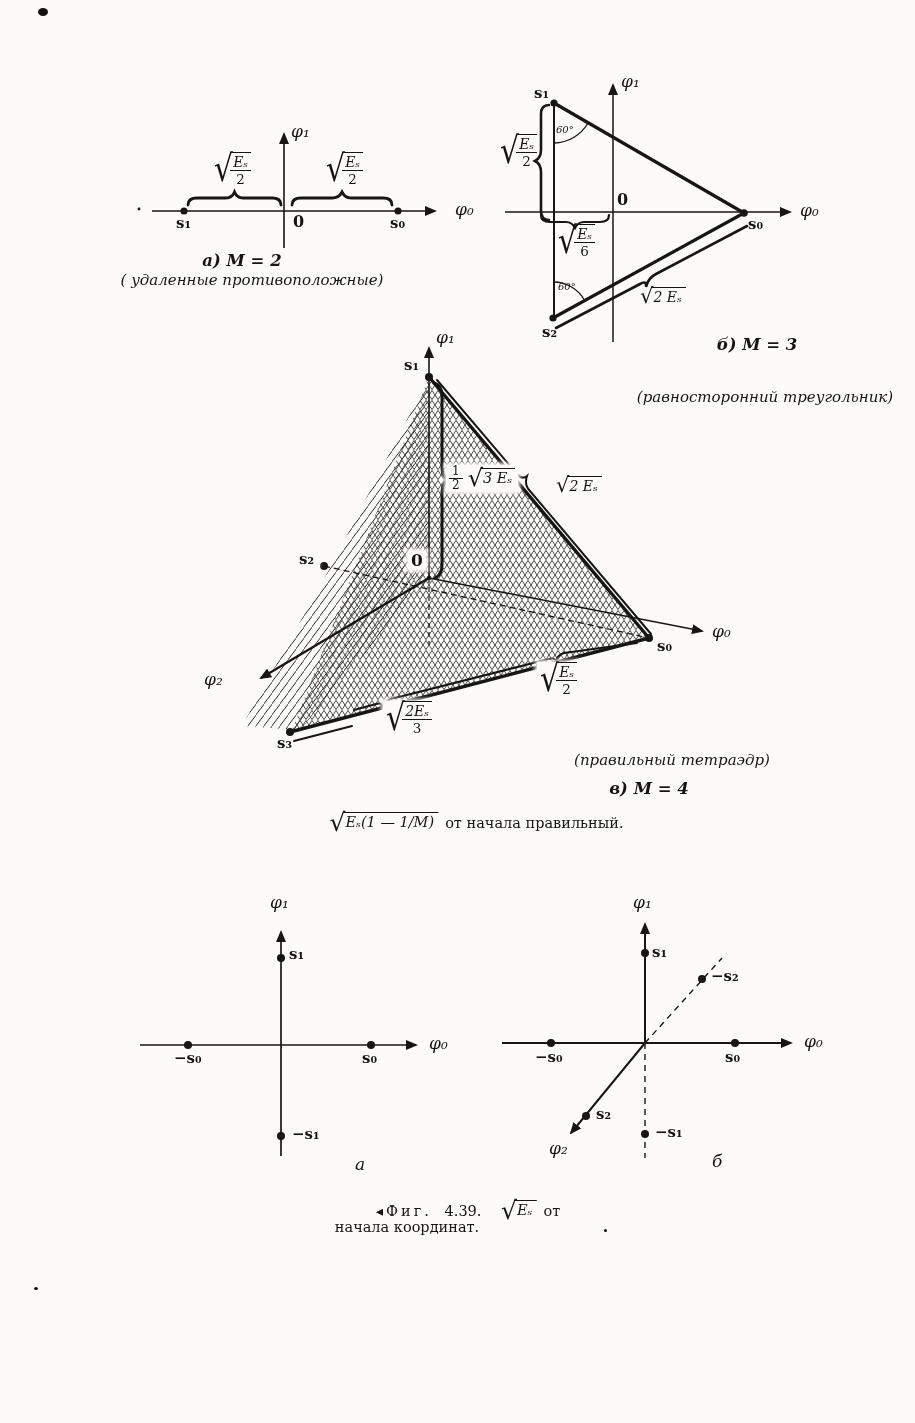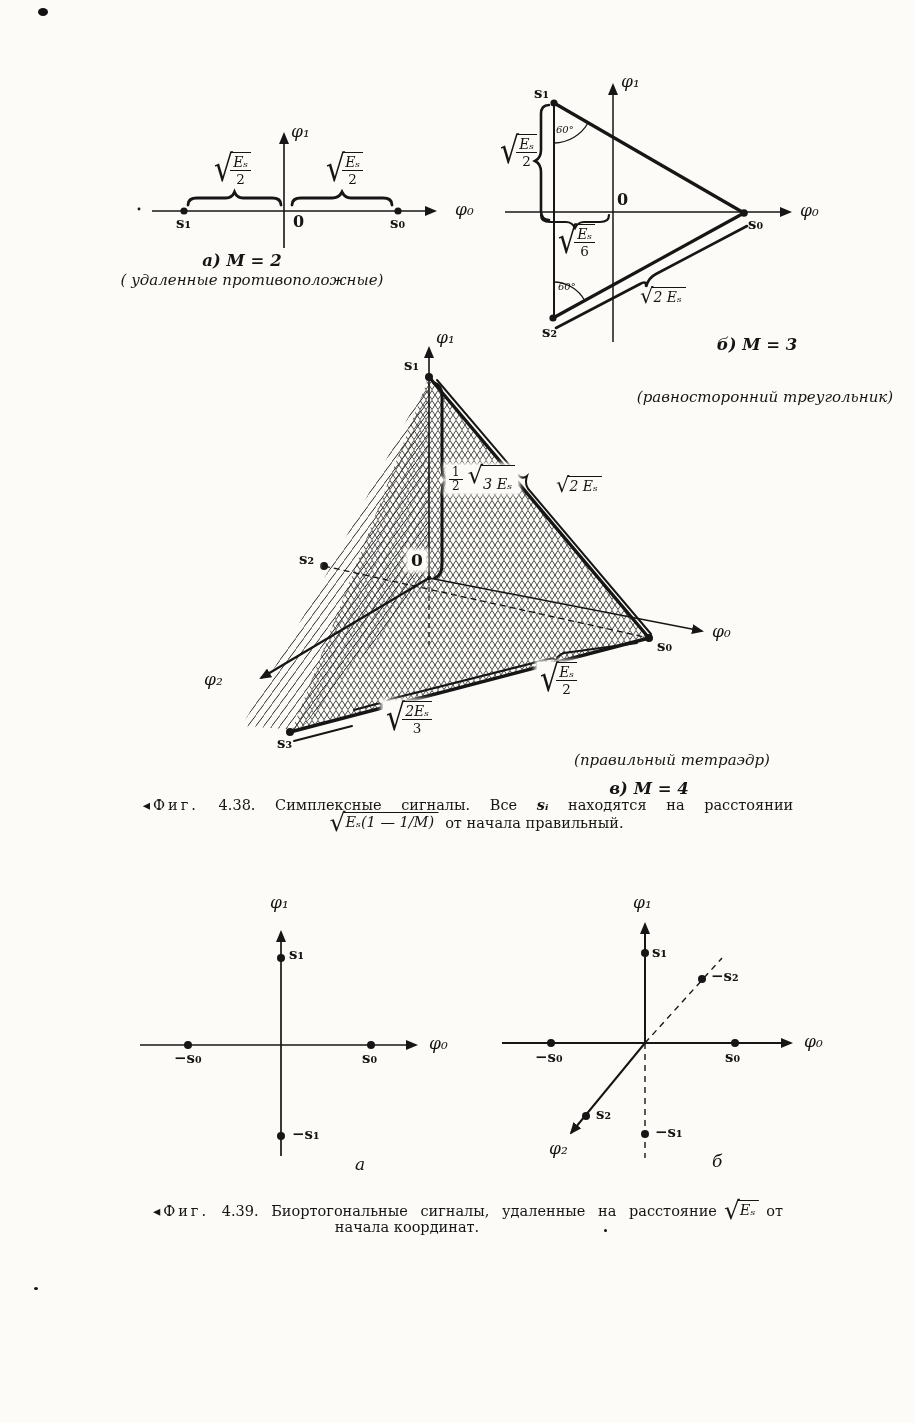--- a/index.html
+++ b/index.html
@@ -27,21 +27,21 @@
   .sq{display:flex;align-items:flex-start;}
   .sq .rad{font-size:21px;line-height:19px;margin-right:-2px;}
   .sq .rdc{border-top:1.5px solid #151515;font-style:italic;font-size:14px;line-height:17px;padding:1px 4px 0 2px;}
   
   .hsq{display:flex;align-items:center;}
   .hsq .coef{margin-right:5px;}
   .hsq .coef .num{font-size:12px;line-height:13px;padding:0 2px;}
   .hsq .coef .den{font-size:12px;line-height:13px;border-top:1.2px solid #151515;padding:0 3px;}
   .hsq .sqin{display:flex;align-items:flex-start;}
   .hsq .rad{font-size:24px;line-height:21px;margin-right:-2px;}
-  .hsq .rdc{border-top:1.5px solid #151515;font-style:italic;font-size:14.5px;line-height:17px;padding:10px 3px 0 2px;}
+  .hsq .rdc{border-top:1.5px solid #151515;font-style:italic;font-size:14.5px;line-height:17px;padding:1px 3px 0 2px;}
   
   .figcap{font-size:14.5px;}
   .ctr{transform:translateX(-50%);}
   .fl{letter-spacing:3px;}
   .ws438{word-spacing:15px;}
   .ws439{word-spacing:8px;}
   .capline{display:flex;align-items:center;}
   .sqc{display:flex;align-items:flex-start;margin:0 7px;}
   .sqc .rad{font-size:25px;line-height:22px;margin-right:-2px;}
   .sqc .rdc{border-top:1.5px solid #151515;font-style:italic;font-size:14.5px;line-height:17px;padding:1px 4px 0 2px;}
@@ -227,21 +227,20 @@
   <div class="lb sqf wbg" style="left:537px;top:662px;">
     <span class="rad">√</span>
     <span class="frac">
       <span class="num mi">Eₛ</span>
       <span class="den">2</span>
     </span>
   </div>
   <div class="lb cap" style="left:649px;top:733px;margin-top:47px;">в) М = 4</div>
   <div class="lb sub" style="left:672px;top:752px;">(правильный тетраэдр)</div>
 
-  <div class="lb figcap ctr ws438" style="left:468px;top:797px;"><span class="fl">◂Фиг.</span> <span>4.38.</span> <span>Симплексные сигналы. Все</span> <span class="mi sig" style="font-size:14.5px;">sᵢ</span> <span>находятся на расстоянии</span></div>
   <div class="lb figcap ctr capline" style="left:473px;top:812px;">
     <span class="sqc">
       <span class="rad">√</span>
       <span class="rdc">Eₛ(1 — 1/M)</span>
     </span>
     <span>от начала правильный.</span>
   </div>
 
   <div class="lb phi" style="left:270px;top:893px;">φ₁</div>
   <div class="lb phi" style="left:429px;top:1034px;">φ₀</div>
@@ -258,21 +257,20 @@
   <div class="lb sig" style="left:655px;top:1124px;">−s₁</div>
   <div class="lb sig" style="left:725px;top:1049px;">s₀</div>
   <div class="lb sig" style="left:535px;top:1049px;">−s₀</div>
   <div class="lb sig" style="left:596px;top:1106px;">s₂</div>
   <div class="lb sig" style="left:711px;top:968px;">−s₂</div>
   <div class="lb tag" style="left:712px;top:1152px;">б</div>
 
   <div class="lb figcap ctr capline ws439" style="left:468px;top:1200px;">
     <span class="fl">◂Фиг.</span>&nbsp;
     <span>4.39.</span>&nbsp;
-    <span>Биортогональные сигналы, удаленные на расстояние</span>
     <span class="sqc">
       <span class="rad">√</span>
       <span class="rdc">Eₛ</span>
     </span>
     <span>от</span>
   </div>
   <div class="lb figcap ctr" style="left:407px;top:1219px;">начала координат.</div>
 
 </div>
 

